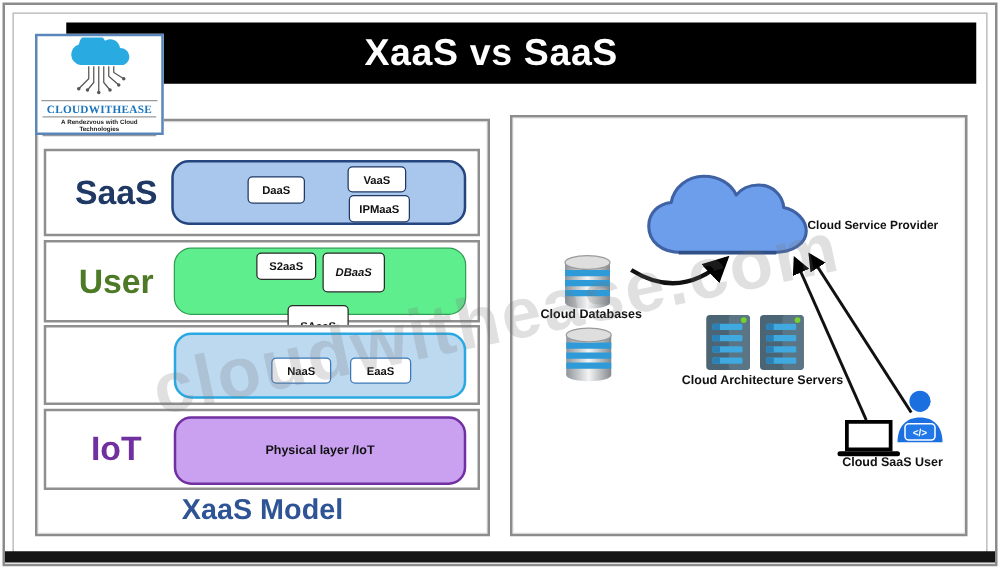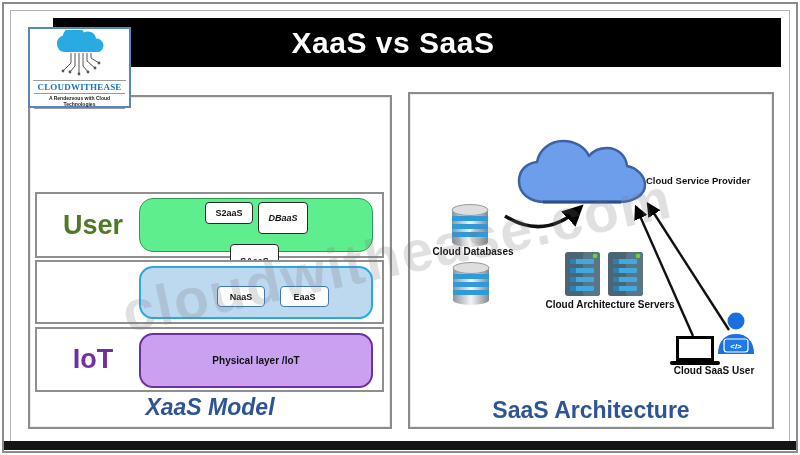--- a/index.html
+++ b/index.html
@@ -24,21 +24,21 @@
 
   .watermark{position:absolute;left:27px;top:222px;width:740px;text-align:center;font-size:57px;
              font-weight:bold;color:#777;opacity:.22;transform:rotate(-12deg);letter-spacing:2px;
              z-index:6;pointer-events:none;white-space:nowrap;}
 
   .panel{position:absolute;background:#fff;border:2px solid #8c8c8c;box-shadow:inset 0 0 0 1px #ececec;}
   .left-panel{left:28px;top:95px;width:360px;height:330px;}
   .right-panel{left:408px;top:92px;width:362px;height:333px;}
   .panel-caption{position:absolute;left:0;right:0;text-align:center;font-weight:bold;
                  font-size:23px;color:#2F5496;}
-  .left-panel .panel-caption{top:297px;font-style:italic;}
+  .left-panel .panel-caption{top:297px;}
   .right-panel .panel-caption{top:303px;}
 
   
   .xrow{position:absolute;left:5px;width:349px;background:#fff;border:2px solid #8f8f8f;box-sizing:border-box;}
   .r1{top:22px;height:70px}.r2{top:95px;height:66px}.r3{top:163px;height:64px}.r4{top:230px;height:65px}
   .row-label{position:absolute;left:8px;top:0;bottom:0;width:96px;display:flex;align-items:center;
              justify-content:center;font-weight:bold;font-size:27px;}
   .r1 .row-label{color:#1F3864}.r2 .row-label{color:#4E7A27}.r3 .row-label{color:#2FA8E1}.r4 .row-label{color:#7030A0}
   .container{position:absolute;border-radius:14px;box-sizing:border-box;}
   .r1 .container{left:100px;top:7px;width:236px;height:52px;background:#A9C6EC;border:2px solid #24457E;}
@@ -104,20 +104,27 @@
       </g>
     </svg>
     <div class="logo-name">CLOUDWITHEASE</div>
     <div class="logo-tagline">A Rendezvous with Cloud Technologies</div>
   </div>
 
   <div class="watermark">cloudwithease.com</div>
 
   <div class="panel left-panel">
 
+    <div class="xrow r1">
+      <div class="row-label">SaaS</div>
+      <div class="container"></div>
+      <div class="chip daas">DaaS</div>
+      <div class="chip vaas">VaaS</div>
+      <div class="chip ipmaas">IPMaaS</div>
+    </div>
 
     <div class="xrow r2">
       <div class="row-label">User</div>
       <div class="container"></div>
       <div class="chip s2aas">S2aaS</div>
       <div class="chip dbaas">DBaaS</div>
       <div class="chip saaas">SAaaS</div>
     </div>
 
     <div class="xrow r3">
@@ -215,15 +222,14 @@
       <defs>
         <marker id="ah" markerWidth="7" markerHeight="7" refX="5" refY="3" orient="auto">
           <path d="M0,0 L6,3 L0,6 Z" fill="#000"></path>
         </marker>
       </defs>
       <path d="M95,122 Q135,147 171,113" fill="none" stroke="#111" stroke-width="3.5" marker-end="url(#ah)"></path>
       <line x1="283" y1="242" x2="226" y2="113" stroke="#111" stroke-width="2.4" marker-end="url(#ah)"></line>
       <line x1="319" y1="236" x2="238" y2="110" stroke="#111" stroke-width="2.4" marker-end="url(#ah)"></line>
     </svg>
 
-    <div class="panel-caption">SaaS Architecture</div>
   </div>
 </div>
 
 </body></html>

